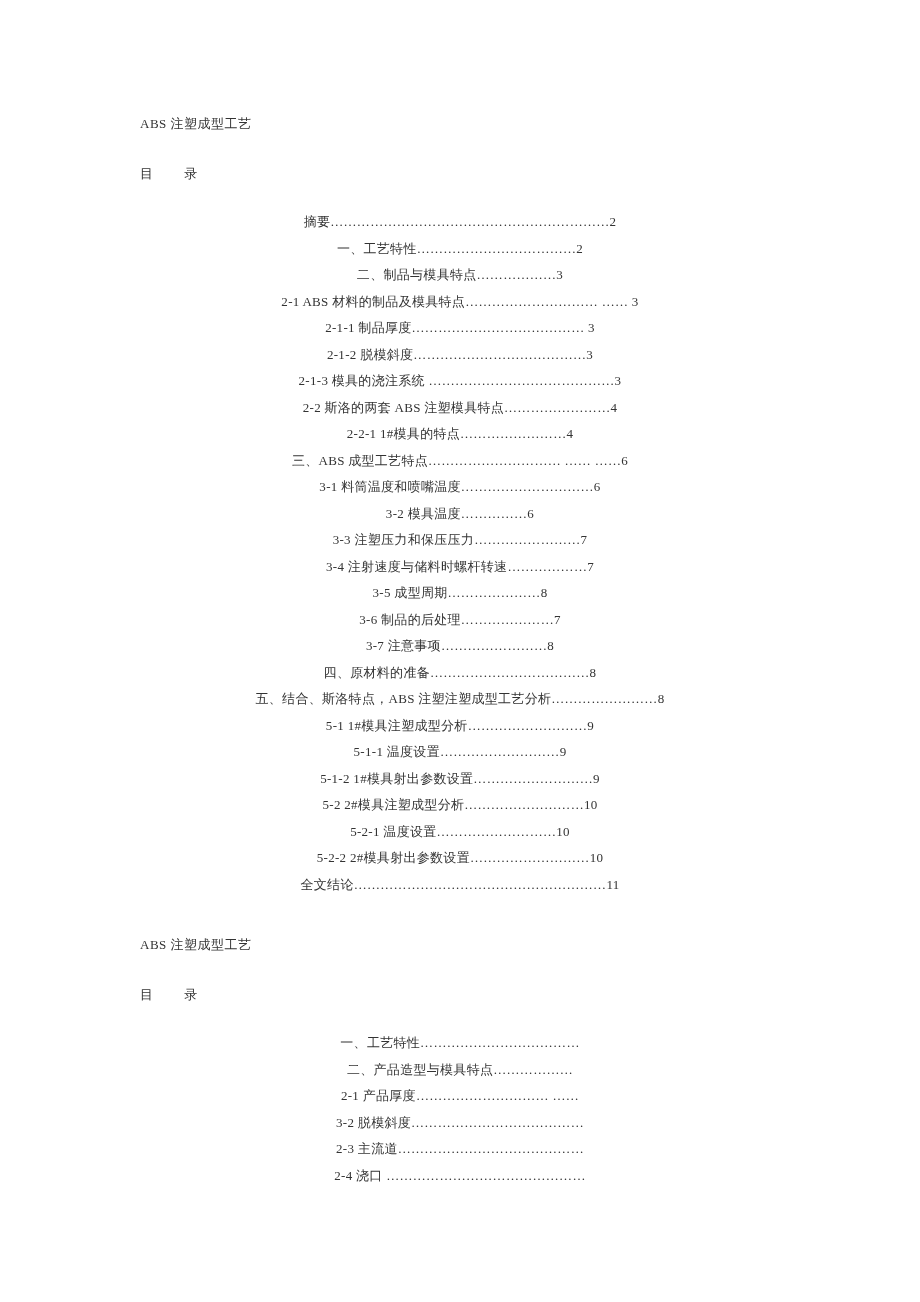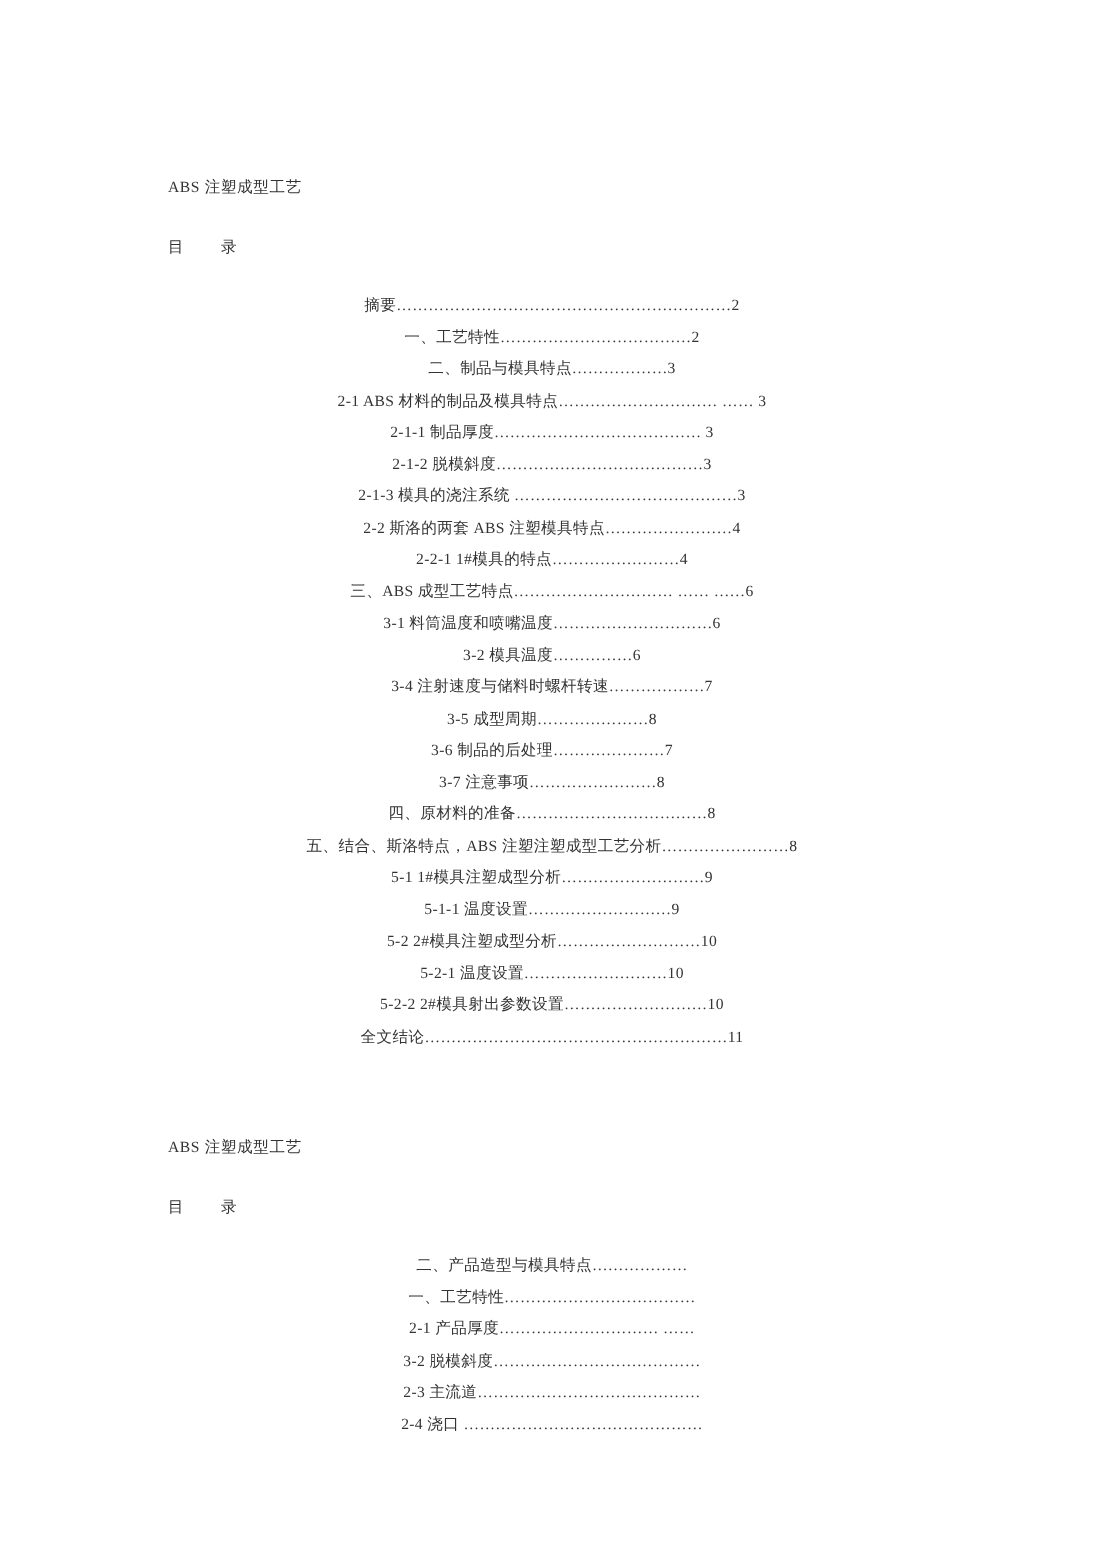--- a/index.html
+++ b/index.html
@@ -8,21 +8,20 @@
       width: 920px;
       margin: 0 auto;
       font-family: "SimSun", "宋体", serif;
       font-size: 13px;
       color: #333;
       padding: 115px 140px 40px 140px;
     }
     .title-line {
       margin-bottom: 32px;
       letter-spacing: 0.5px;
-      margin-top: 32px;
     }
     .toc-heading {
       margin-bottom: 32px;
       letter-spacing: 14px;
       font-family: Liberation Serif, serif;
     }
     .entry {
       line-height: 1;
       margin-bottom: 13.5px;
       white-space: nowrap;
@@ -45,39 +44,41 @@
   <div class="entry">二、制品与模具特点………………3</div>
   <div class="entry">2-1 ABS 材料的制品及模具特点…………………………  ……  3</div>
   <div class="entry">2-1-1    制品厚度…………………………………  3</div>
   <div class="entry">2-1-2    脱模斜度…………………………………3</div>
   <div class="entry">2-1-3     模具的浇注系统 ……………………………………3</div>
   <div class="entry">2-2  斯洛的两套 ABS 注塑模具特点……………………4</div>
   <div class="entry">2-2-1   1#模具的特点……………………4</div>
   <div class="entry">三、ABS 成型工艺特点…………………………  ……  ……6</div>
   <div class="entry">3-1    料筒温度和喷嘴温度…………………………6</div>
   <div class="entry">3-2    模具温度……………6</div>
+  <div class="entry">3-3    注塑压力和保压压力……………………7</div>
   <div class="entry">3-4    注射速度与储料时螺杆转速………………7</div>
   <div class="entry">3-5    成型周期…………………8</div>
   <div class="entry">3-6    制品的后处理…………………7</div>
   <div class="entry">3-7    注意事项……………………8</div>
   <div class="entry">四、原材料的准备………………………………8</div>
   <div class="entry">五、结合、斯洛特点，ABS 注塑注塑成型工艺分析……………………8</div>
   <div class="entry">5-1 1#模具注塑成型分析………………………9</div>
   <div class="entry">5-1-1  温度设置………………………9</div>
+  <div class="entry">5-1-2 1#模具射出参数设置………………………9</div>
   <div class="entry">5-2 2#模具注塑成型分析………………………10</div>
   <div class="entry">5-2-1  温度设置………………………10</div>
   <div class="entry">5-2-2 2#模具射出参数设置………………………10</div>
   <div class="entry">全文结论…………………………………………………11</div>
 </div>
 
 <div class="section-break"></div>
 
 <div>
   <div class="title-line">ABS 注塑成型工艺</div>
   <div class="toc-heading">目 录</div>
 
+  <div class="entry">一、工艺特性………………………………</div>
   <div class="entry">二、产品造型与模具特点………………</div>
-  <div class="entry">一、工艺特性………………………………</div>
   <div class="entry">2-1   产品厚度…………………………  ……</div>
   <div class="entry">3-2    脱模斜度…………………………………</div>
   <div class="entry">2-3    主流道……………………………………</div>
   <div class="entry">2-4    浇口 ………………………………………</div>
 </div>
 
 </body></html>

